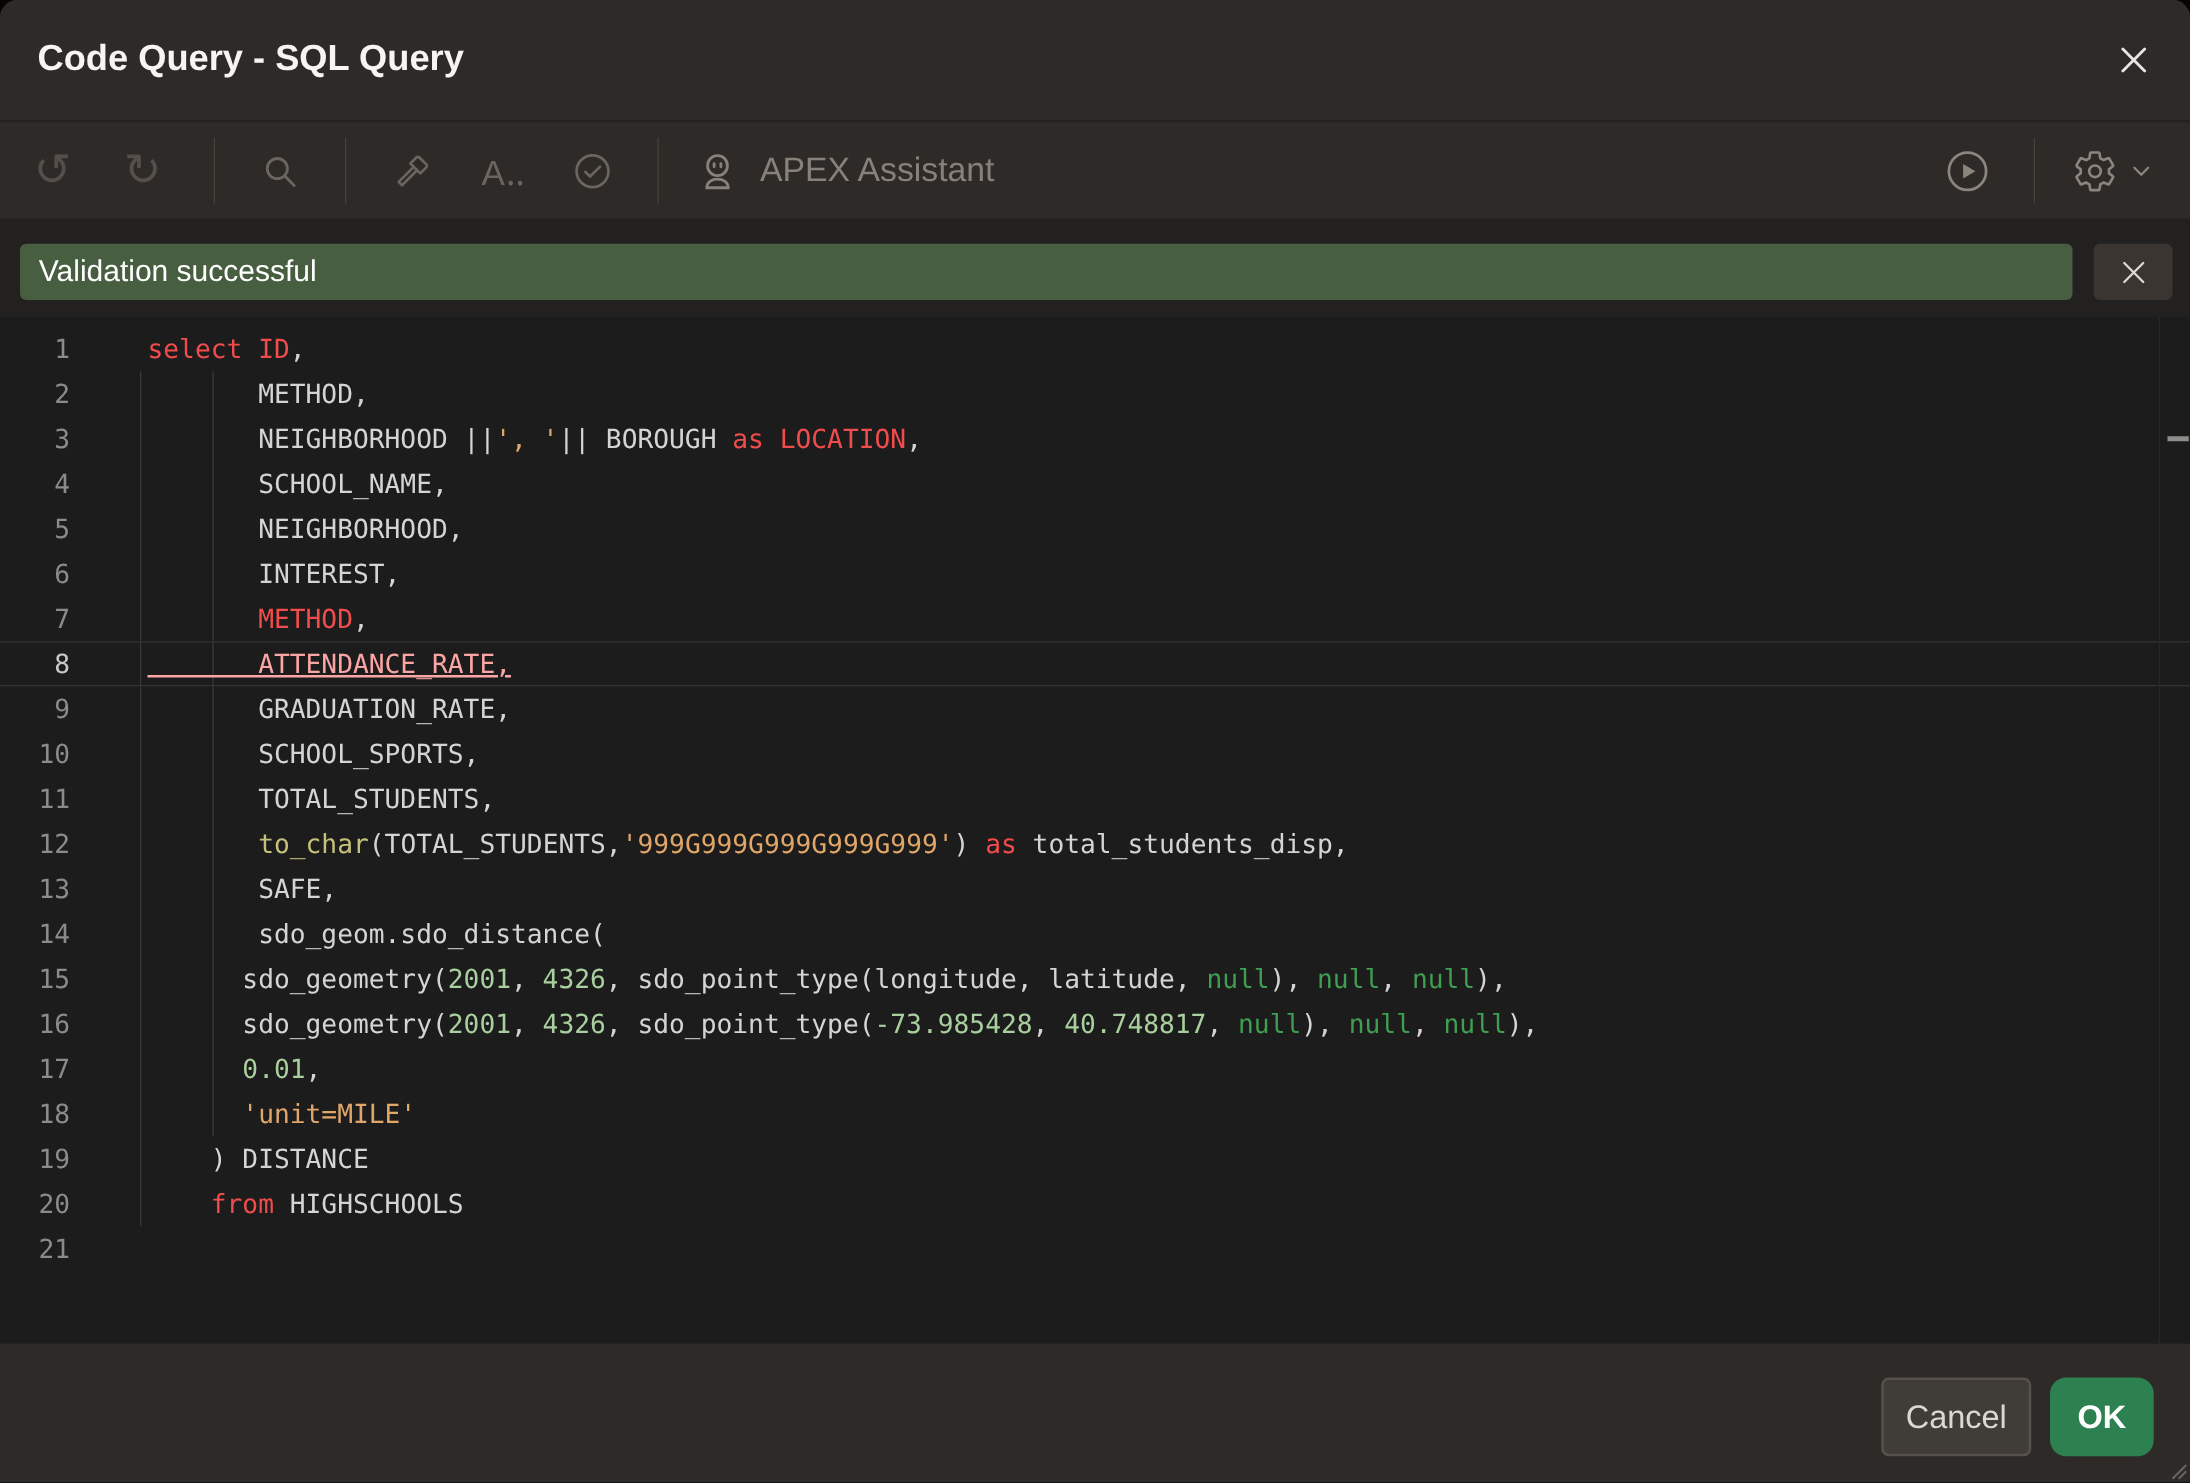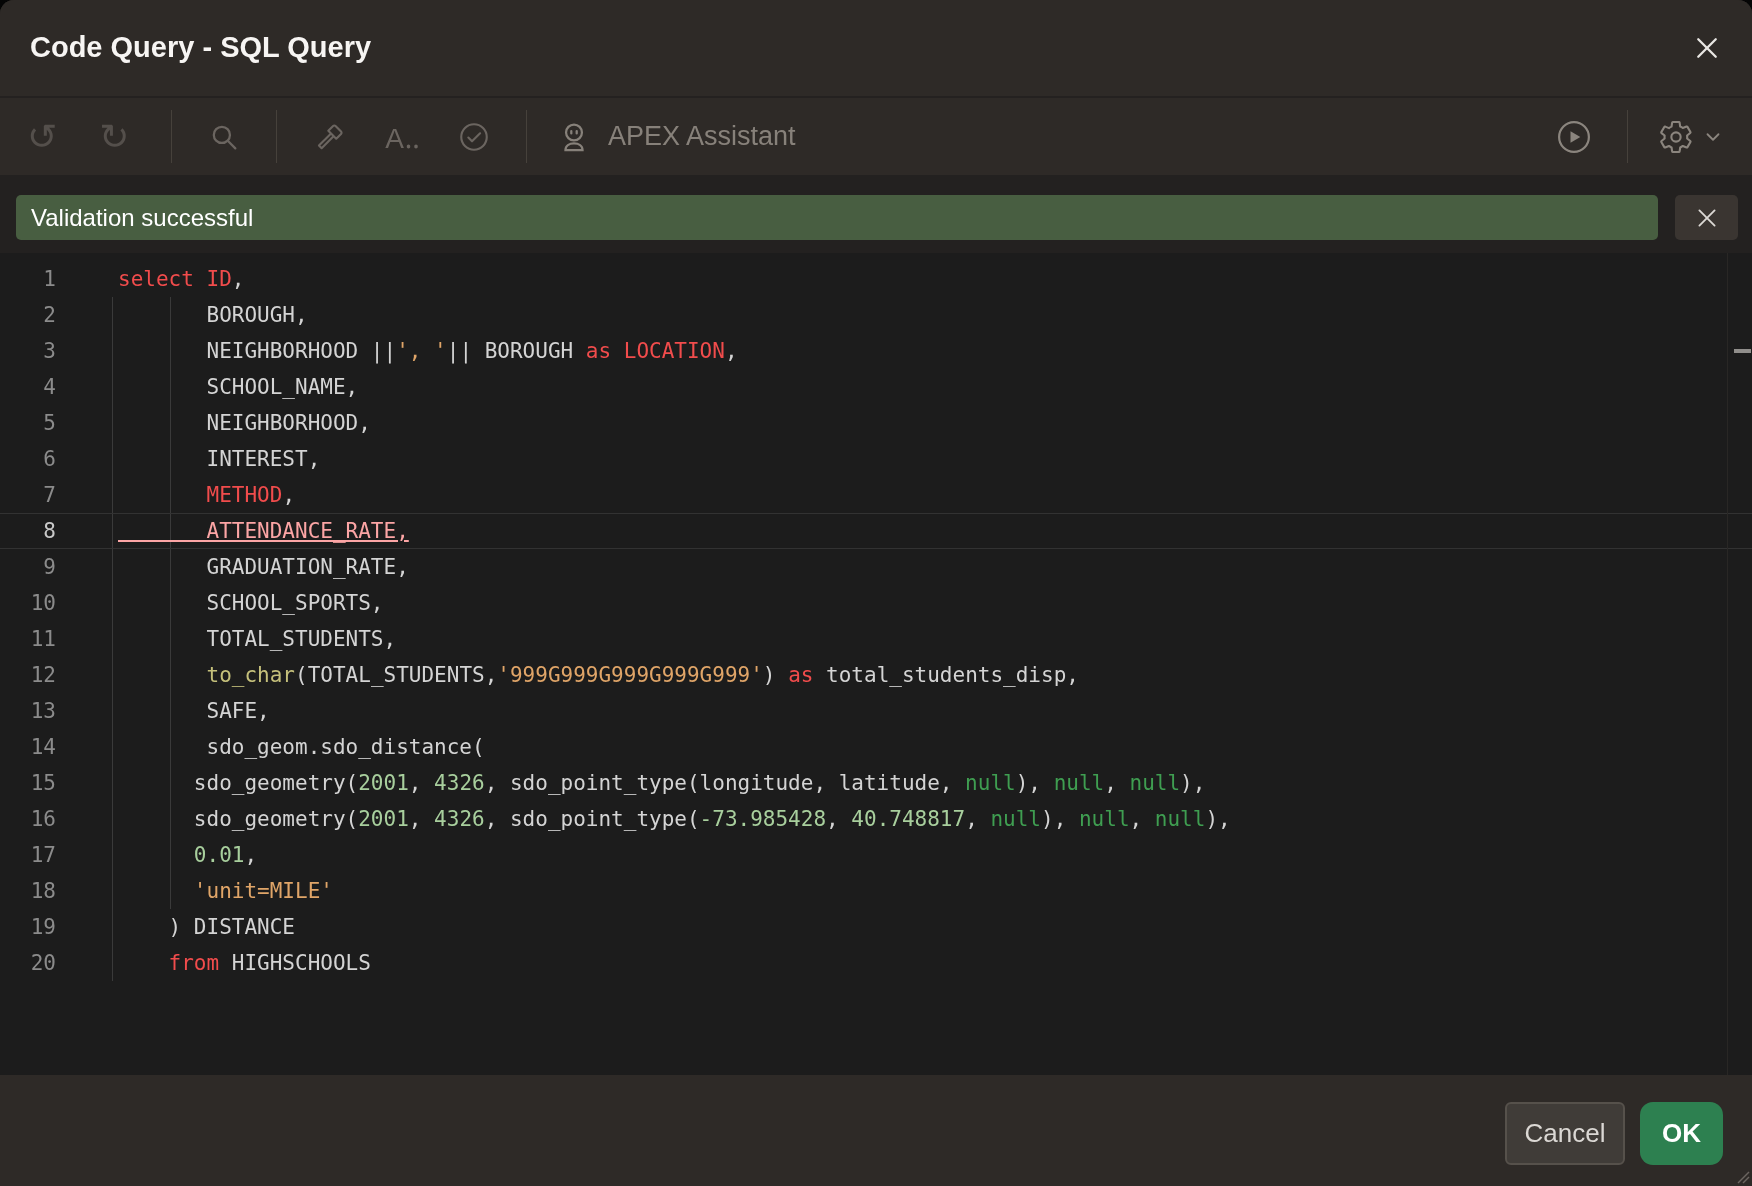--- a/index.html
+++ b/index.html
@@ -150,39 +150,40 @@
           </svg>
       </span>
     </button>
   </div>
 
   <div class="editor">
     <div class="guide guide1"></div>
     <div class="guide guide2"></div>
     <div class="code">
         <div class="code-row"><span class="ln">1</span><span class="lc"><span style="color: rgb(241, 76, 76);">select</span><span style="color: rgb(212, 212, 212);"> </span><span style="color: rgb(241, 76, 76);">ID</span><span style="color: rgb(212, 212, 212);">,</span></span></div>
-        <div class="code-row"><span class="ln">2</span><span class="lc"><span style="color: rgb(212, 212, 212);">       BOROUGH,</span></span></div>
+        <div class="code-row"><span class="ln">2</span><span class="lc"><span style="color: rgb(212, 212, 212);">       METHOD,</span></span></div>
         <div class="code-row"><span class="ln">3</span><span class="lc"><span style="color: rgb(212, 212, 212);">       NEIGHBORHOOD ||</span><span style="color: rgb(224, 165, 104);">', '</span><span style="color: rgb(212, 212, 212);">|| BOROUGH </span><span style="color: rgb(241, 76, 76);">as</span><span style="color: rgb(212, 212, 212);"> </span><span style="color: rgb(241, 76, 76);">LOCATION</span><span style="color: rgb(212, 212, 212);">,</span></span></div>
         <div class="code-row"><span class="ln">4</span><span class="lc"><span style="color: rgb(212, 212, 212);">       SCHOOL_NAME,</span></span></div>
         <div class="code-row"><span class="ln">5</span><span class="lc"><span style="color: rgb(212, 212, 212);">       NEIGHBORHOOD,</span></span></div>
         <div class="code-row"><span class="ln">6</span><span class="lc"><span style="color: rgb(212, 212, 212);">       INTEREST,</span></span></div>
         <div class="code-row"><span class="ln">7</span><span class="lc"><span style="color: rgb(212, 212, 212);">       </span><span style="color: rgb(241, 76, 76);">METHOD</span><span style="color: rgb(212, 212, 212);">,</span></span></div>
         <div class="code-row active"><span class="ln">8</span><span class="lc"><span style="color: #fca5a5; text-decoration: underline;">       ATTENDANCE_RATE,</span></span></div>
         <div class="code-row"><span class="ln">9</span><span class="lc"><span style="color: rgb(212, 212, 212);">       GRADUATION_RATE,</span></span></div>
         <div class="code-row"><span class="ln">10</span><span class="lc"><span style="color: rgb(212, 212, 212);">       SCHOOL_SPORTS,</span></span></div>
         <div class="code-row"><span class="ln">11</span><span class="lc"><span style="color: rgb(212, 212, 212);">       TOTAL_STUDENTS,</span></span></div>
         <div class="code-row"><span class="ln">12</span><span class="lc"><span style="color: rgb(212, 212, 212);">       </span><span style="color: rgb(197, 192, 123);">to_char</span><span style="color: rgb(212, 212, 212);">(TOTAL_STUDENTS,</span><span style="color: rgb(224, 165, 104);">'999G999G999G999G999'</span><span style="color: rgb(212, 212, 212);">) </span><span style="color: rgb(241, 76, 76);">as</span><span style="color: rgb(212, 212, 212);"> total_students_disp,</span></span></div>
         <div class="code-row"><span class="ln">13</span><span class="lc"><span style="color: rgb(212, 212, 212);">       SAFE,</span></span></div>
         <div class="code-row"><span class="ln">14</span><span class="lc"><span style="color: rgb(212, 212, 212);">       sdo_geom.sdo_distance(</span></span></div>
         <div class="code-row"><span class="ln">15</span><span class="lc"><span style="color: rgb(212, 212, 212);">      sdo_geometry(</span><span style="color: rgb(168, 207, 157);">2001</span><span style="color: rgb(212, 212, 212);">, </span><span style="color: rgb(168, 207, 157);">4326</span><span style="color: rgb(212, 212, 212);">, sdo_point_type(longitude, latitude, </span><span style="color: rgb(63, 158, 81);">null</span><span style="color: rgb(212, 212, 212);">), </span><span style="color: rgb(63, 158, 81);">null</span><span style="color: rgb(212, 212, 212);">, </span><span style="color: rgb(63, 158, 81);">null</span><span style="color: rgb(212, 212, 212);">),</span></span></div>
         <div class="code-row"><span class="ln">16</span><span class="lc"><span style="color: rgb(212, 212, 212);">      sdo_geometry(</span><span style="color: rgb(168, 207, 157);">2001</span><span style="color: rgb(212, 212, 212);">, </span><span style="color: rgb(168, 207, 157);">4326</span><span style="color: rgb(212, 212, 212);">, sdo_point_type(</span><span style="color: rgb(168, 207, 157);">-73.985428</span><span style="color: rgb(212, 212, 212);">, </span><span style="color: rgb(168, 207, 157);">40.748817</span><span style="color: rgb(212, 212, 212);">, </span><span style="color: rgb(63, 158, 81);">null</span><span style="color: rgb(212, 212, 212);">), </span><span style="color: rgb(63, 158, 81);">null</span><span style="color: rgb(212, 212, 212);">, </span><span style="color: rgb(63, 158, 81);">null</span><span style="color: rgb(212, 212, 212);">),</span></span></div>
         <div class="code-row"><span class="ln">17</span><span class="lc"><span style="color: rgb(212, 212, 212);">      </span><span style="color: rgb(168, 207, 157);">0.01</span><span style="color: rgb(212, 212, 212);">,</span></span></div>
         <div class="code-row"><span class="ln">18</span><span class="lc"><span style="color: rgb(212, 212, 212);">      </span><span style="color: rgb(224, 165, 104);">'unit=MILE'</span></span></div>
         <div class="code-row"><span class="ln">19</span><span class="lc"><span style="color: rgb(212, 212, 212);">    ) DISTANCE</span></span></div>
         <div class="code-row"><span class="ln">20</span><span class="lc"><span style="color: rgb(212, 212, 212);">    </span><span style="color: rgb(241, 76, 76);">from</span><span style="color: rgb(212, 212, 212);"> HIGHSCHOOLS</span></span></div>
+        <div class="code-row"><span class="ln">21</span><span class="lc"></span></div>
       </div>
     <div class="vline"></div>
     <div class="ruler-mark"></div>
   </div>
 
   <div class="footer">
     <div class="btns">
       <button class="btn btn-cancel">Cancel</button>
       <button class="btn btn-ok" style="background: rgb(45, 128, 80); border-radius: 13px;">OK</button>
     </div>

